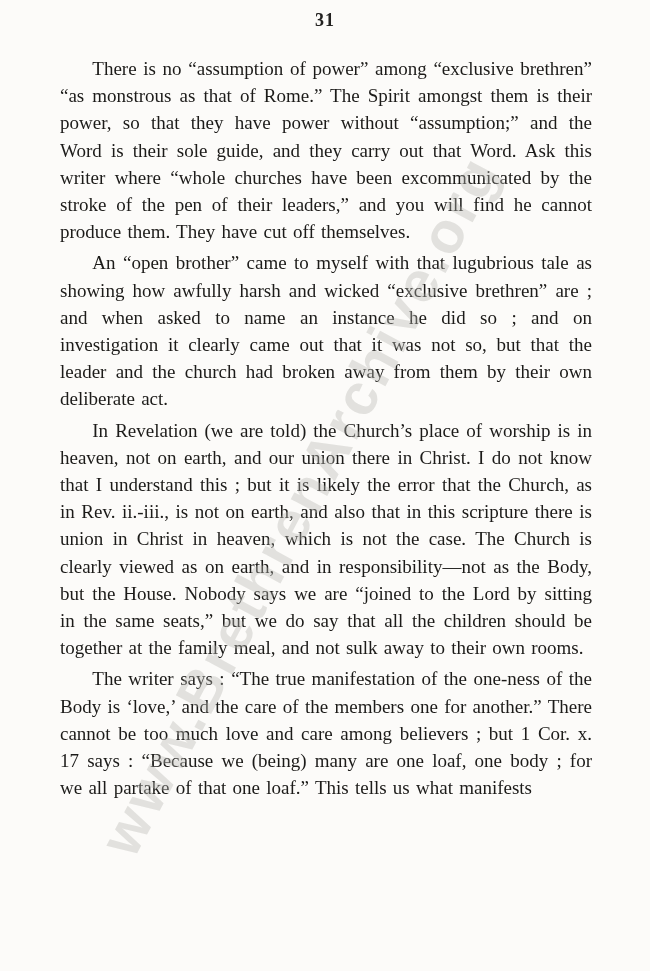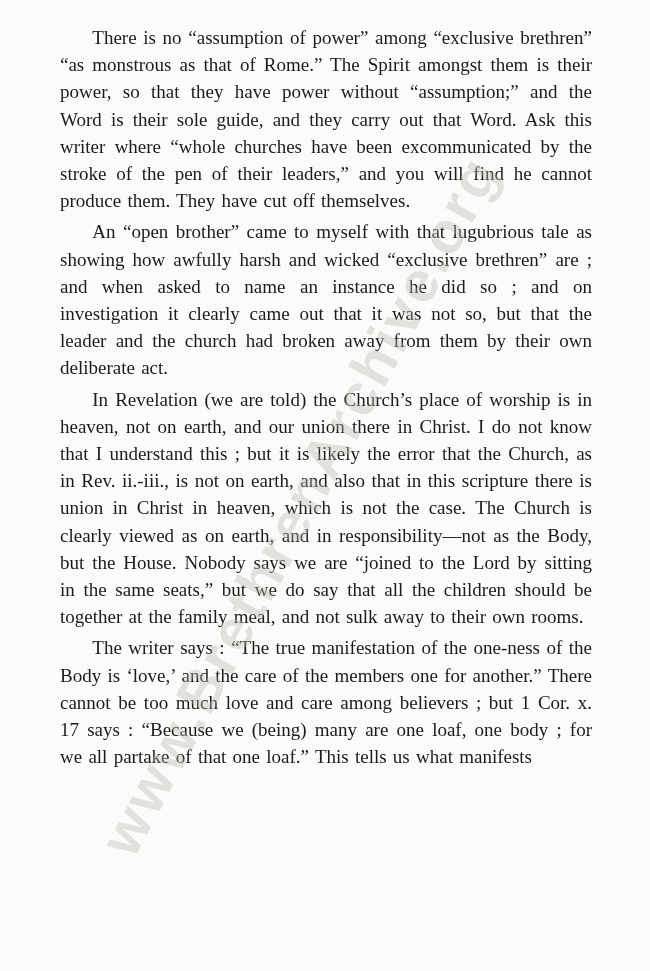--- a/index.html
+++ b/index.html
@@ -54,20 +54,21 @@
     user-select: none;
   }
 </style>
 </head>
 <body>
 
 <div class="page">
 
   <div class="watermark">www.BrethrenArchive.org</div>
 
+  <div class="page-number">31</div>
 
   <div class="text-block">
     <p>There is no “assumption of power” among “exclusive brethren” “as monstrous as that of Rome.”  The Spirit amongst them is their power, so that they have power without “assumption;” and the Word is their sole guide, and they carry out that Word.  Ask this writer where “whole churches have been excommunicated by the stroke of the pen of their leaders,” and you will find he cannot produce them.  They have cut off themselves.</p>
     <p>An “open brother” came to myself with that lugubrious tale as showing how awfully harsh and wicked “exclusive brethren” are ; and when asked to name an instance he did so ; and on investigation it clearly came out that it was not so, but that the leader and the church had broken away from them by their own deliberate act.</p>
     <p>In Revelation (we are told) the Church’s place of worship is in heaven, not on earth, and our union there in Christ.  I do not know that I understand this ; but it is likely the error that the Church, as in Rev. ii.-iii., is not on earth, and also that in this scripture there is union in Christ in heaven, which is not the case.  The Church is clearly viewed as on earth, and in responsibility—not as the Body, but the House.  Nobody says we are “joined to the Lord by sitting in the same seats,” but we do say that all the children should be together at the family meal, and not sulk away to their own rooms.</p>
     <p>The writer says : “The true manifestation of the one-ness of the Body is ‘love,’ and the care of the members one for another.”  There cannot be too much love and care among believers ; but 1 Cor. x. 17 says : “Because we (being) many are one loaf, one body ; for we all partake of that one loaf.”  This tells us what manifests</p>
   </div>
 
 </div>
 

